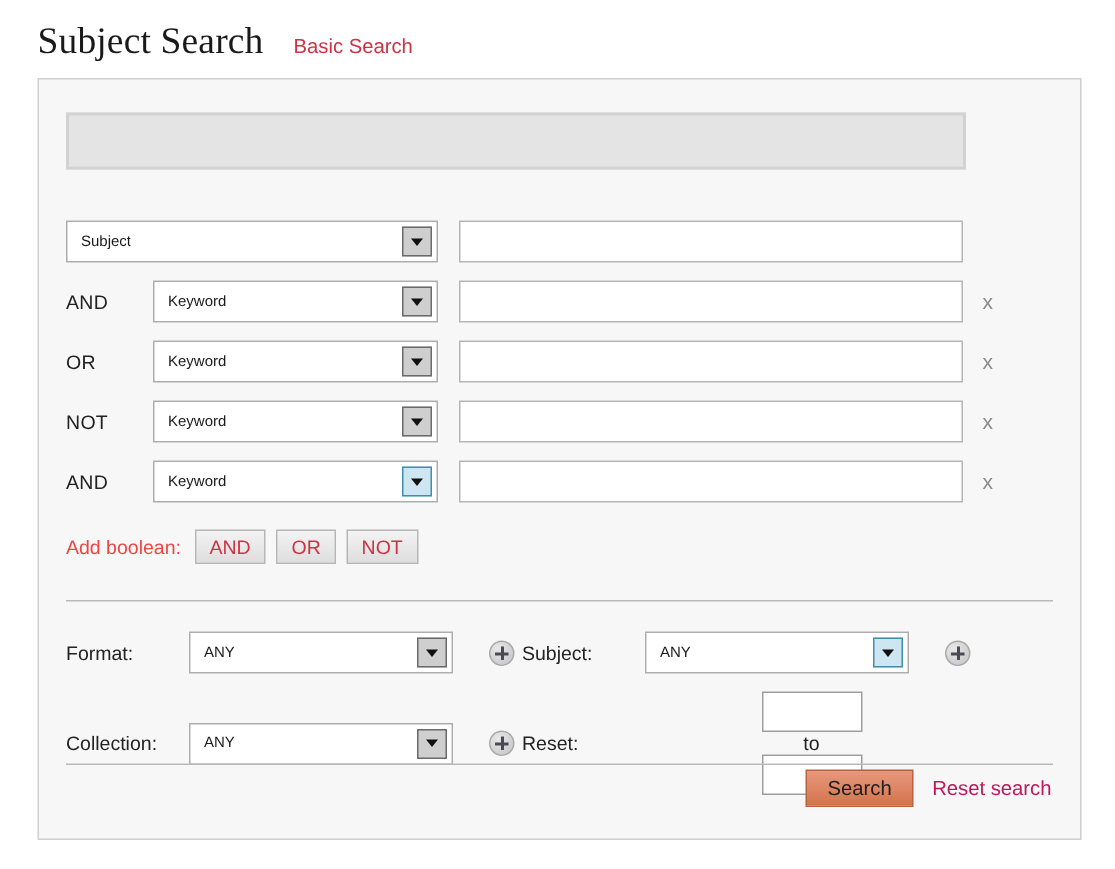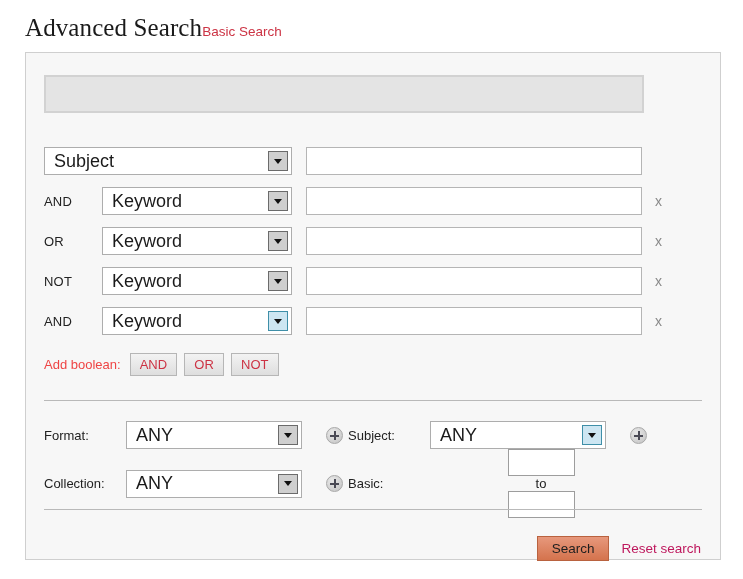--- a/index.html
+++ b/index.html
@@ -23,20 +23,21 @@
     height: 46px;
   }
   .page-title {
     font-family: "Liberation Serif", serif;
     font-size: 25px;
     font-weight: 400;
     color: #1a1a1a;
     letter-spacing: 0.1px;
   }
   .basic-search-link {
+    margin-left: 20px;
     font-family: "Liberation Sans", sans-serif;
     font-size: 13.5px;
     color: #cc3344;
     text-decoration: none;
     cursor: pointer;
   }
 
   
   .panel {
     position: absolute;
@@ -87,21 +88,21 @@
     border: 1px solid #adadad;
     display: flex;
     align-items: center;
     cursor: pointer;
   }
   .select-sm { width: 190px; }
   .select-first { width: 248px; }
   .select-md { width: 176px; }
   .select-label {
     padding-left: 9px;
-    font-size: 18px;
+    font-size: 10px;
     color: #1a1a1a;
     white-space: nowrap;
     overflow: hidden;
   }
   .select-arrow {
     position: absolute;
     right: 3px;
     top: 3px;
     width: 20px;
     height: 20px;
@@ -188,21 +189,21 @@
   
   .facets {
     position: absolute;
     left: 18px;
     top: 368px;
     width: 660px;
   }
   .facet-grid {
     display: grid;
     grid-template-columns: 82px 190px 32px 82px 190px 32px;
-    row-gap: 0;
+    row-gap: 12px;
     align-items: center;
   }
   .facet-label {
     font-size: 13px;
     color: #222;
   }
   .plus-icon {
     width: 17px;
     height: 17px;
     border-radius: 50%;
@@ -237,21 +238,21 @@
   .year-to {
     margin: 0 12px;
     font-size: 13px;
     color: #222;
   }
 
   
   .footer-actions {
     position: absolute;
     right: 19px;
-    top: 483px;
+    top: 460px;
     display: flex;
     align-items: center;
     margin-left: 29px;
   }
   .search-button {
     height: 25px;
     padding: 0 14px;
     background: linear-gradient(#e7987c, #d4734d);
     border: 1px solid #b9623f;
     color: #1f1f1f;
@@ -265,21 +266,21 @@
     font-size: 13.5px;
     color: #be185d;
     text-decoration: none;
     cursor: pointer;
   }
 </style>
 </head>
 <body>
 
 <div class="page-header">
-  <span class="page-title">Advanced Search</span>
+  <span class="page-title">Subject Search</span>
   <a class="basic-search-link">Basic Search</a>
 </div>
 
 <div class="panel">
 
   <div class="notice-bar"></div>
 
   <div class="rows-area">
 
     <div class="search-row row-first">
@@ -359,21 +360,21 @@
       </div>
       <span class="plus-icon"></span>
 
       <span class="facet-label">Collection:</span>
       <div class="select-wrap select-md">
         <span class="select-label">ANY</span>
         <span class="select-arrow"></span>
       </div>
       <span class="plus-icon"></span>
 
-      <span class="facet-label">Basic:</span>
+      <span class="facet-label">Reset:</span>
       <div class="year-wrap" style="grid-column: span 2; flex-direction: column;">
         <input class="year-input" type="text" value="" style="">
         <span class="year-to">to</span>
         <input class="year-input" type="text" value="" style="">
       </div>
       <span></span>
 
     </div>
   </div>
 

